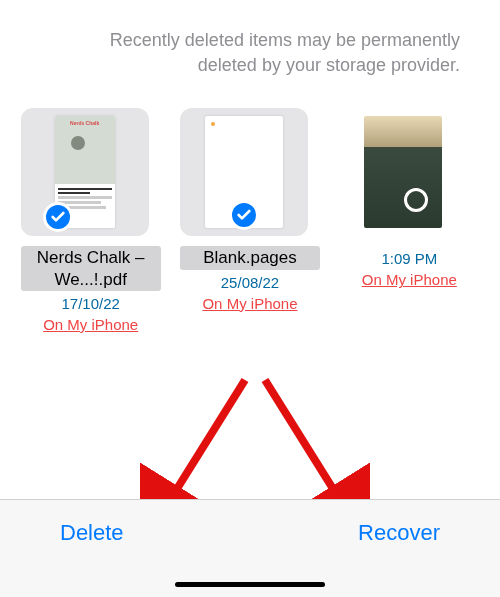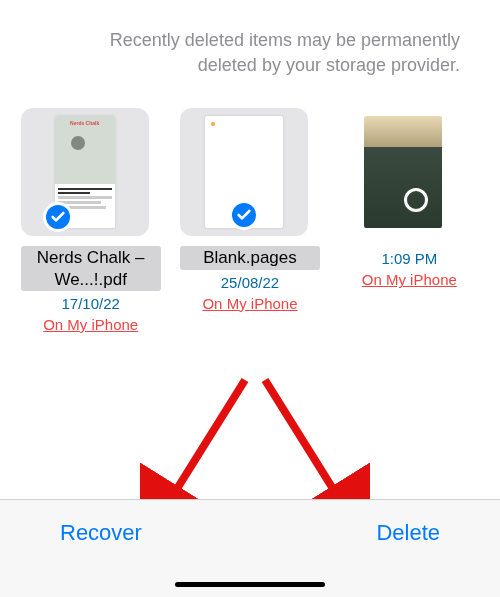--- a/index.html
+++ b/index.html
@@ -275,16 +275,16 @@
 <svg class="arrow" style="left:250px; top:370px;" width="120" height="160">
   <defs>
     <marker id="ah2" markerWidth="12" markerHeight="12" refX="2" refY="6" orient="auto">
       <path d="M0,0 L0,12 L12,6 z" fill="#e20f0f"></path>
     </marker>
   </defs>
   <line x1="15" y1="10" x2="90" y2="130" stroke="#e20f0f" stroke-width="8" marker-end="url(#ah2)"></line>
 </svg>
 
 <div class="toolbar">
+  <button class="toolbar-btn">Delete</button>
   <button class="toolbar-btn">Recover</button>
-  <button class="toolbar-btn">Delete</button>
   <div class="home-indicator"></div>
 </div>
 
 </body></html>

